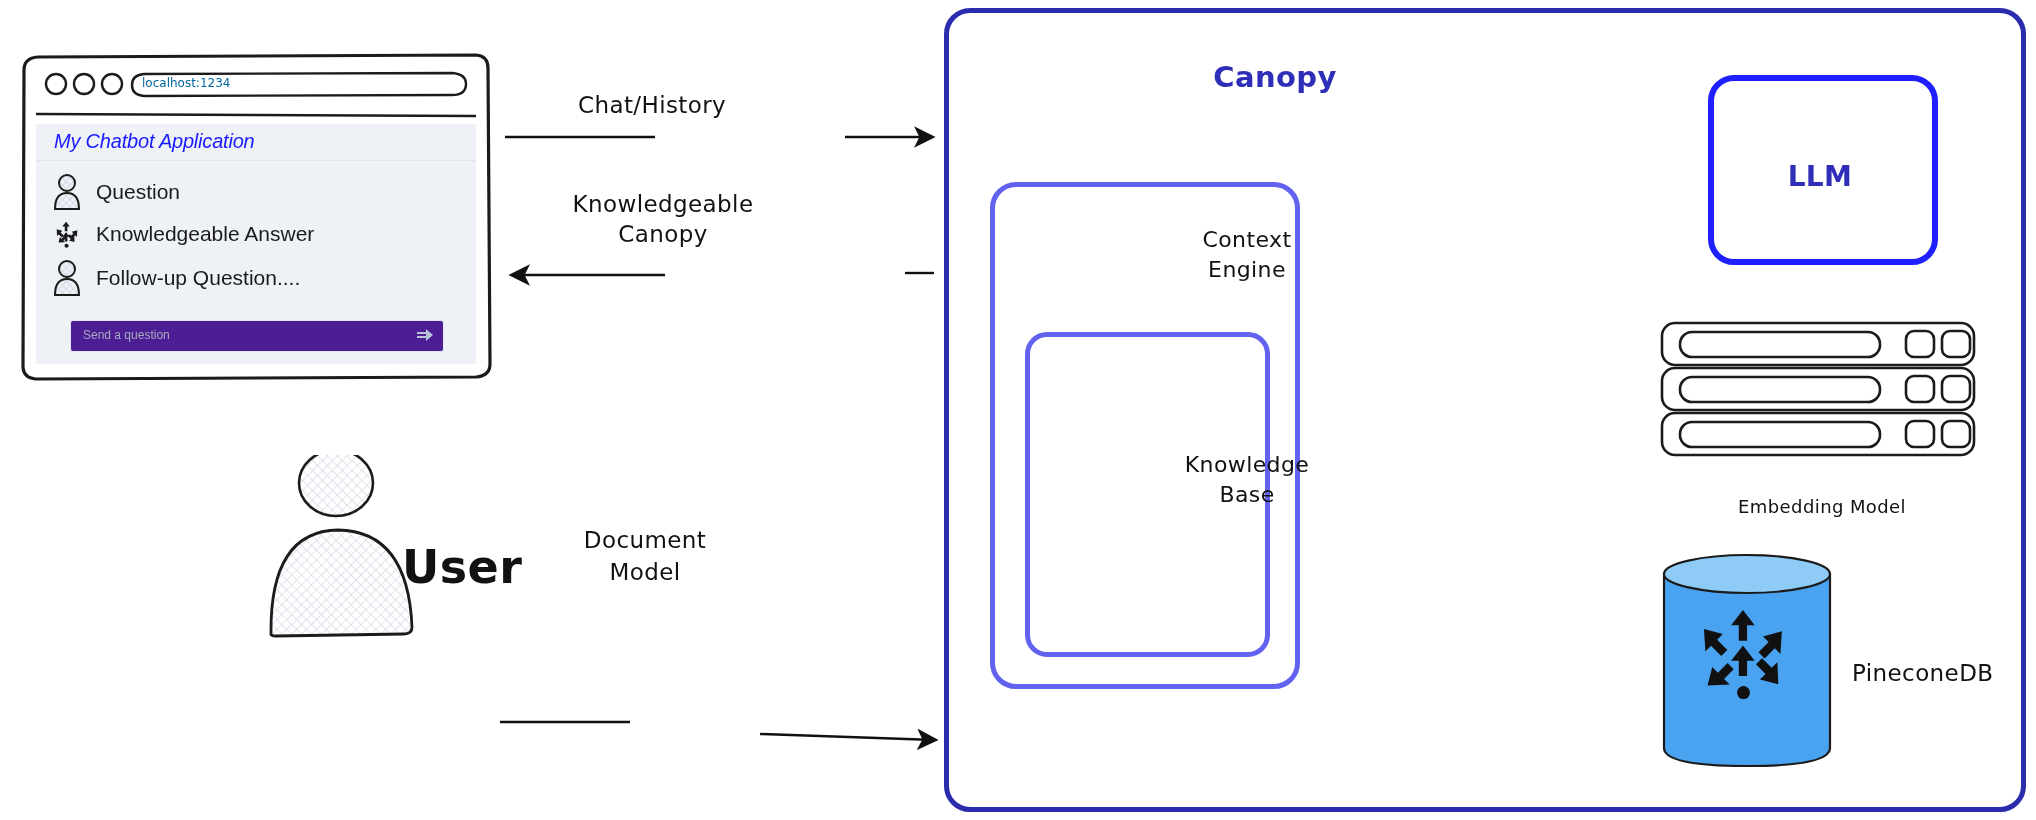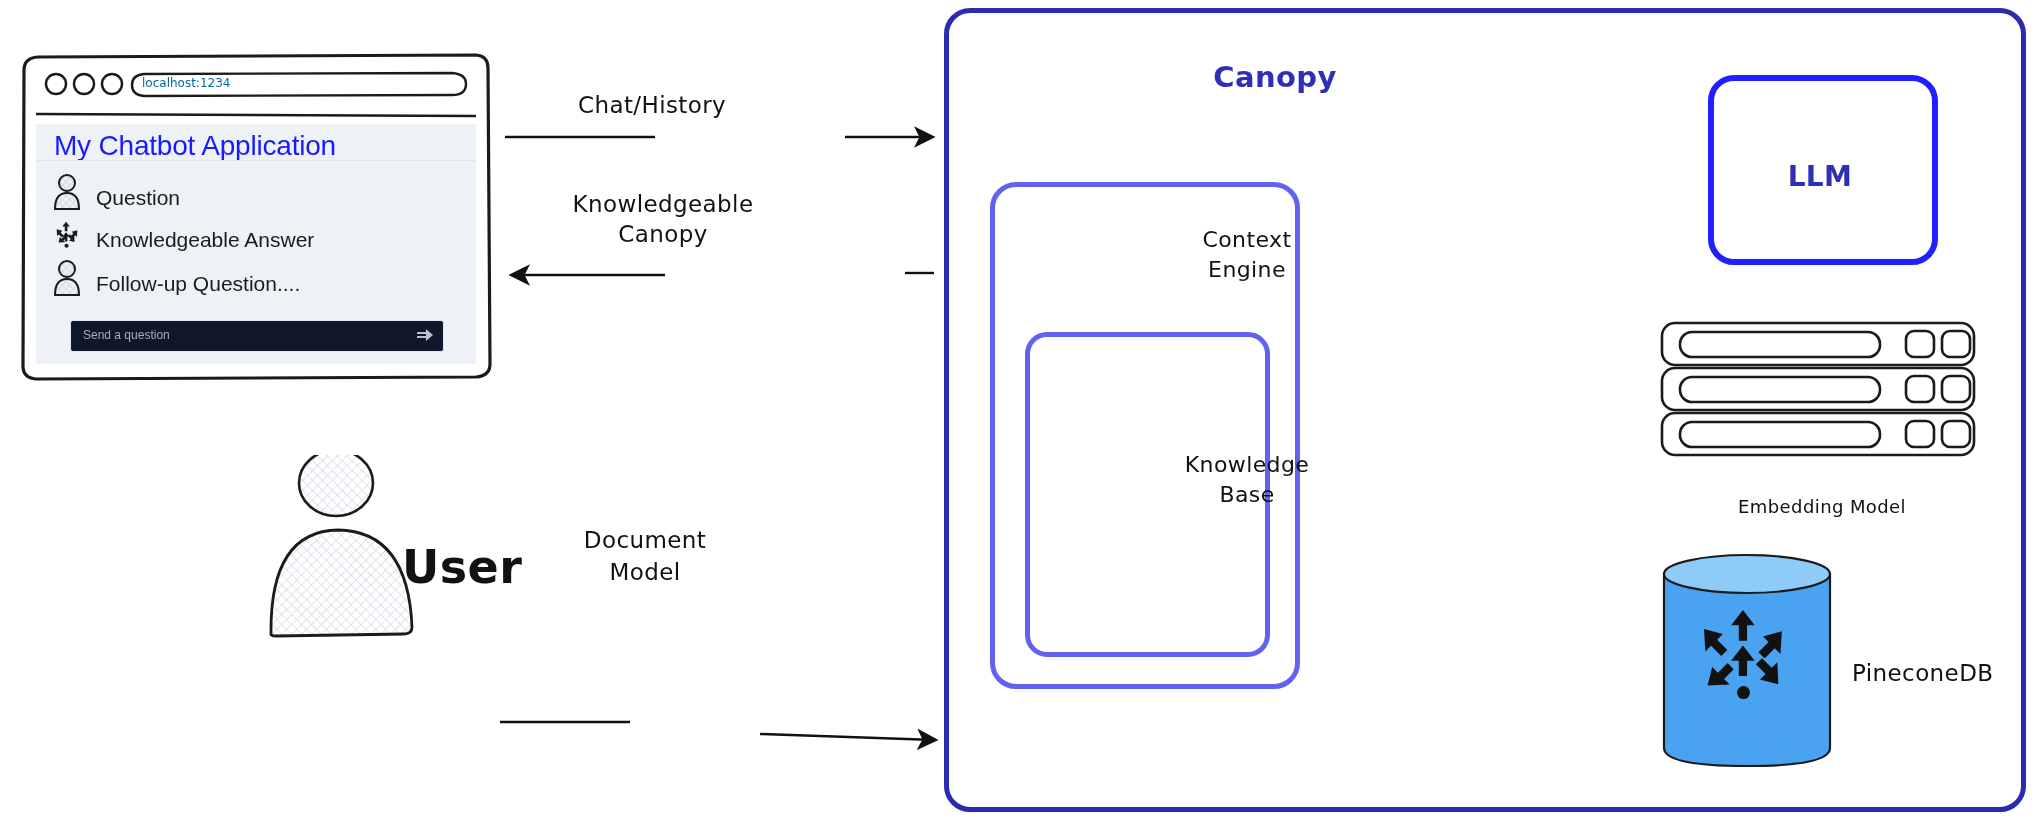--- a/index.html
+++ b/index.html
@@ -7,30 +7,30 @@
        font-family:"DejaVu Sans", sans-serif;}
   .stage{position:absolute;inset:0;}
   svg.layer{position:absolute;left:0;top:0;width:2036px;height:820px;overflow:visible;}
 
   
   .browser{position:absolute;left:14px;top:52px;width:482px;height:330px;}
   .browser-body{position:absolute;left:0;top:0;width:100%;height:100%;}
   .chat-panel{position:absolute;left:22px;top:72px;width:440px;height:240px;
               background:#eef2f7;}
   .app-title{position:absolute;left:18px;top:6px;color:#1a1aff;
-             font-family:"Liberation Sans",sans-serif;font-size:28px;
-             letter-spacing:-.2px;white-space:nowrap;}
+             font-family:"Liberation Sans",sans-serif;font-size:20px;
+             letter-spacing:-.2px;white-space:nowrap;font-style:italic;}
   .title-rule{position:absolute;left:0;top:36px;width:100%;height:1px;
               background:#dfe5ee;}
-  .msg{position:absolute;display:flex;align-items:flex-end;gap:14px;}
+  .msg{position:absolute;display:flex;align-items:center;gap:14px;}
   .msg-text{font-family:"Liberation Sans",sans-serif;font-size:21px;color:#1b1b1b;
             white-space:nowrap;}
   .msg-icon{width:30px;height:36px;flex:0 0 30px;}
   .composer{position:absolute;left:34px;top:196px;width:372px;height:30px;
-            background:#0f172a;border:1px solid #e1e6ef;border-radius:3px;}
+            background:#4c1d95;border:1px solid #e1e6ef;border-radius:3px;}
   .composer-ph{position:absolute;left:12px;top:7px;font-size:12px;color:#a6aebd;
                font-family:"Liberation Sans",sans-serif;white-space:nowrap;}
   .composer-send{position:absolute;right:10px;top:7px;width:16px;height:14px;}
 
   
   .hand{position:absolute;font-family:"DejaVu Sans",sans-serif;
         color:#121212;white-space:nowrap;letter-spacing:.4px;}
   .hand.blue{color:#2e2eb8;}
   .lbl-chat-history{left:578px;top:92px;font-size:23px;}
   .lbl-know-answer{left:568px;top:189px;font-size:23px;line-height:30px;

